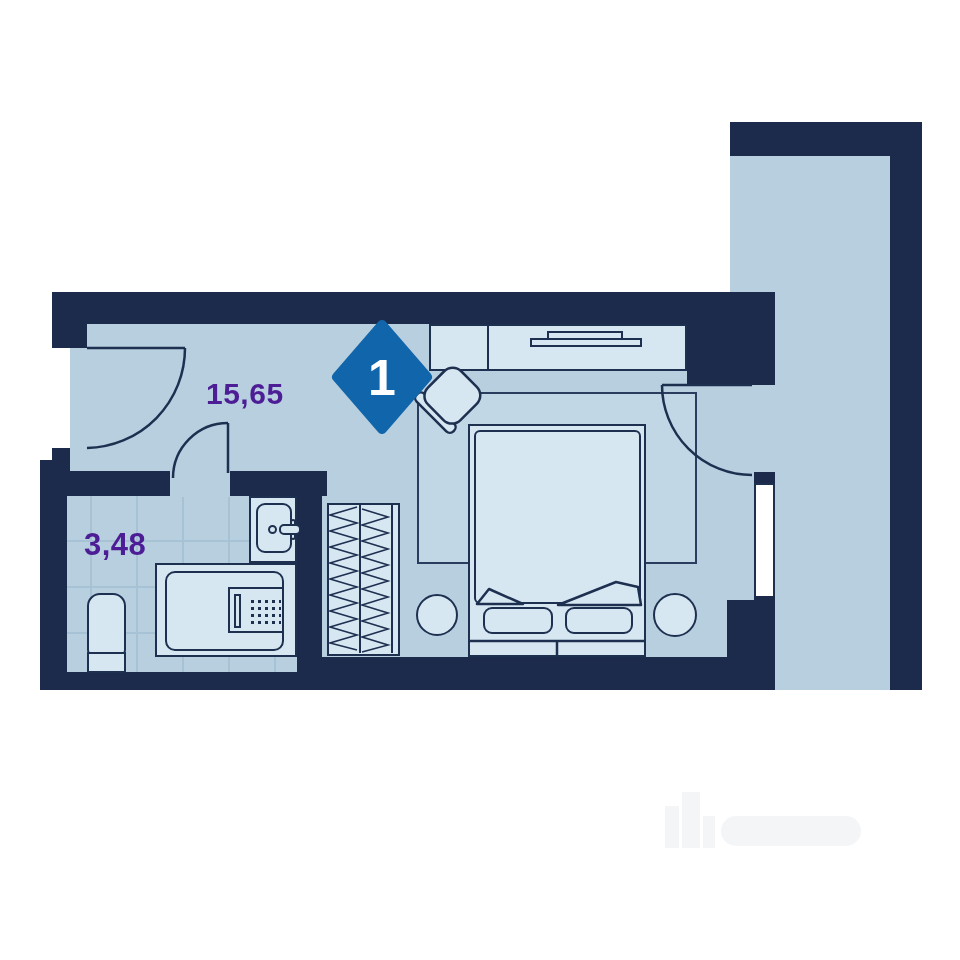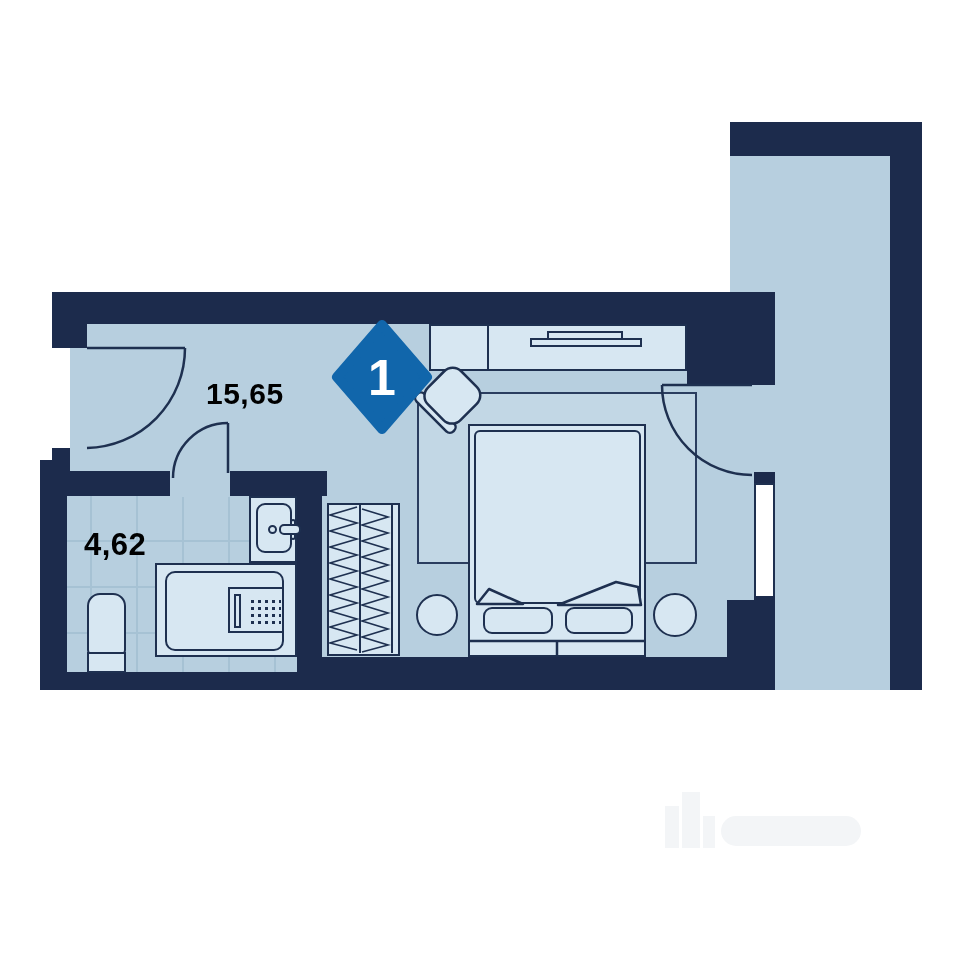--- a/index.html
+++ b/index.html
@@ -5,21 +5,21 @@
   html,body{margin:0;padding:0;background:#fff;}
   .canvas{position:relative;width:960px;height:960px;background:#fff;overflow:hidden;
           font-family:"Liberation Sans", sans-serif;}
   .abs{position:absolute;box-sizing:border-box;}
   .floor{position:absolute;background:#b7cfdf;}
   .wall{position:absolute;background:#1c2b4c;}
   .furn{position:absolute;background:#d7e7f2;border:2px solid #1e3050;box-sizing:border-box;}
   .rug{position:absolute;background:#c2d7e5;border:2px solid #2a3d5f;box-sizing:border-box;}
   .tile-v{position:absolute;width:2px;background:#a6c2d4;}
   .tile-h{position:absolute;height:2px;background:#a6c2d4;}
-  .label{position:absolute;color:#000000;font-weight:700;letter-spacing:.5px;white-space:nowrap;}
+  .label{position:absolute;color:#4c1d95;font-weight:700;letter-spacing:.5px;white-space:nowrap;}
   .svglayer{position:absolute;left:0;top:0;pointer-events:none;}
   .dots{position:absolute;background-image:radial-gradient(circle,#1e3050 1.6px,transparent 1.9px);
         background-size:7px 7px;background-position:2px 2px;}
   .wm{position:absolute;opacity:1;}
   .wm div{position:absolute;background:#f3f5f7;}
 </style>
 </head>
 <body>
 
 <div class="canvas">
@@ -115,21 +115,21 @@
     <g transform="rotate(45 452 396)">
       <rect x="426" y="414" width="52" height="11" rx="5" fill="#d7e7f2" stroke="#1e3050" stroke-width="2.5"></rect>
       <rect x="429" y="372" width="46" height="47" rx="12" fill="#d7e7f2" stroke="#1e3050" stroke-width="2.5"></rect>
     </g>
 
     <polygon points="382,325 427,377 382,429 337,377" fill="#1166ab" stroke="#1166ab" stroke-width="10" stroke-linejoin="round"></polygon>
     <text x="382" y="395" text-anchor="middle" fill="#ffffff" font-family="Liberation Sans, sans-serif" font-size="50" font-weight="bold">1</text>
   </svg>
 
   <div class="label" style="left:206px;top:377px;font-size:30px;">15,65</div>
-  <div class="label" style="left:84px;top:527px;font-size:31px;">4,62</div>
+  <div class="label" style="left:84px;top:527px;font-size:31px;">3,48</div>
 
   <div class="wm" style="left:655px;top:790px;width:210px;height:62px;">
     <div style="left:10px;top:16px;width:14px;height:42px;"></div>
     <div style="left:27px;top:2px;width:18px;height:56px;"></div>
     <div style="left:48px;top:26px;width:12px;height:32px;"></div>
     <div style="left:66px;top:26px;width:140px;height:30px;border-radius:15px;"></div>
   </div>
 
 </div>
 

